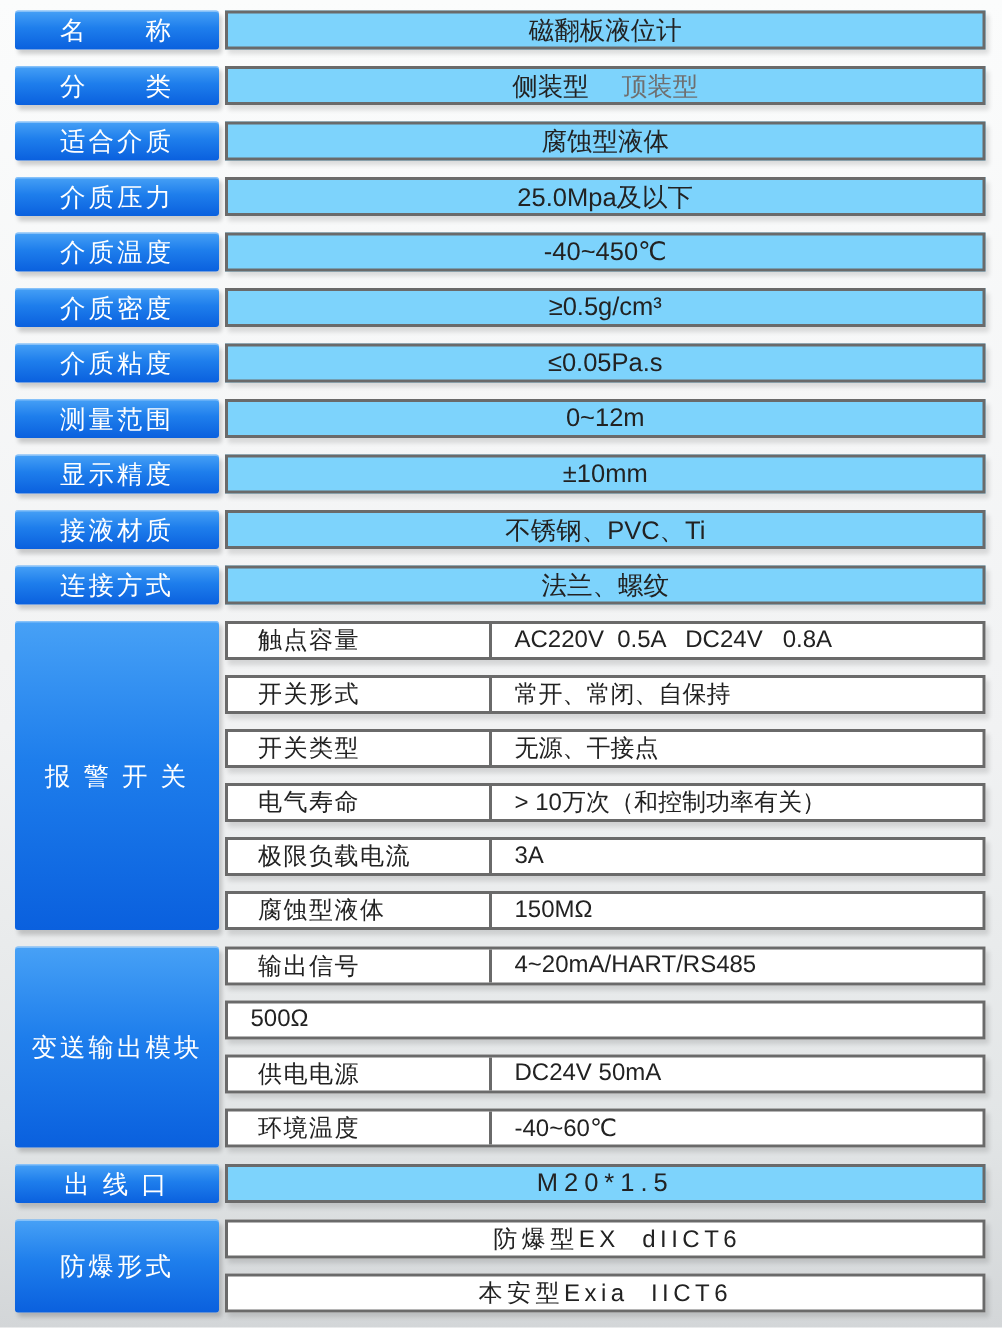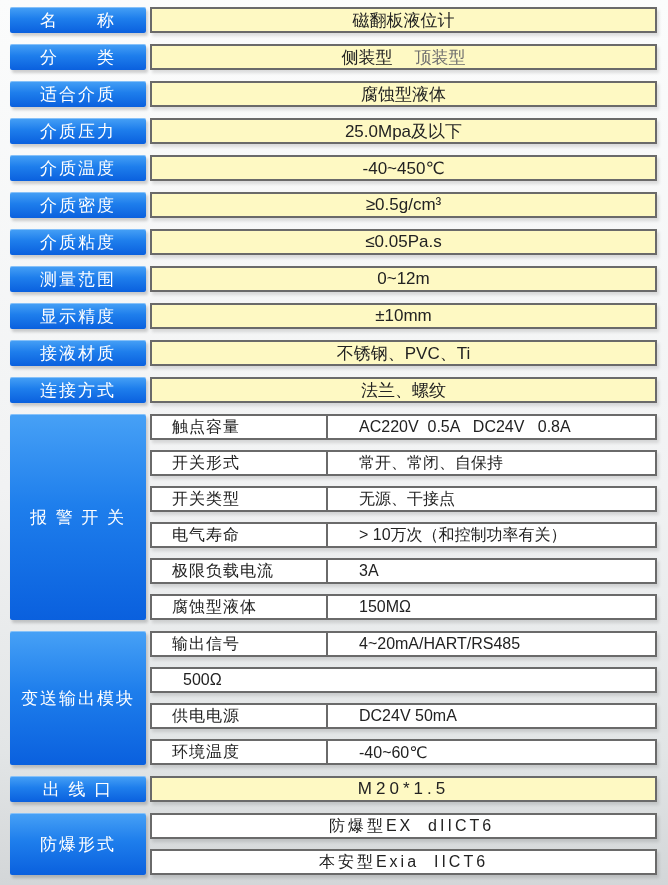--- a/index.html
+++ b/index.html
@@ -15,39 +15,39 @@
   .blabel{
     flex:0 0 136px;width:136px;box-sizing:border-box;
     background:linear-gradient(180deg,#47a1f6 0%,#1e7eec 45%,#0a60de 100%);
     color:#ffffff;font-size:17px;letter-spacing:2px;
     display:flex;align-items:center;justify-content:center;
     border-radius:2px;
     box-shadow:inset 0 1px 0 rgba(255,255,255,.35), 2px 3px 3px rgba(0,0,0,.18);
     white-space:pre;text-align:center;
   }
   .box{
-    flex:1;box-sizing:border-box;background:#fef9c3;
+    flex:1;box-sizing:border-box;background:#7dd3fc;
     border:2px solid #6a6a6a;
     display:flex;align-items:center;justify-content:center;
     font-size:17px;color:#222222;white-space:pre;
     box-shadow:2px 3px 3px rgba(0,0,0,.12);
   }
   .subcol{flex:1;display:flex;flex-direction:column;gap:10px;text-align:center;}
   .subrow{
     box-sizing:border-box;height:26px;background:#ffffff;
     border:2px solid #6a6a6a;display:flex;align-items:stretch;
     box-shadow:2px 3px 3px rgba(0,0,0,.12);
   }
   .subname{
     flex:0 0 176px;box-sizing:border-box;border-right:2px solid #6a6a6a;
     display:flex;align-items:center;padding-left:20px;
     font-size:16px;color:#222222;letter-spacing:1px;white-space:pre;
   }
   .subval{
-    flex:1;display:flex;align-items:center;padding-left:31px;
+    flex:1;display:flex;align-items:center;padding-left:15px;
     font-size:16px;color:#222222;white-space:pre;
   }
   .value2{color:#6f6f6f;margin-left:22px;}
   .spaced{letter-spacing:4px;}
   .centerval{justify-content:center;letter-spacing:3px;}
 </style>
 </head>
 <body>
 
 <div class="page">

